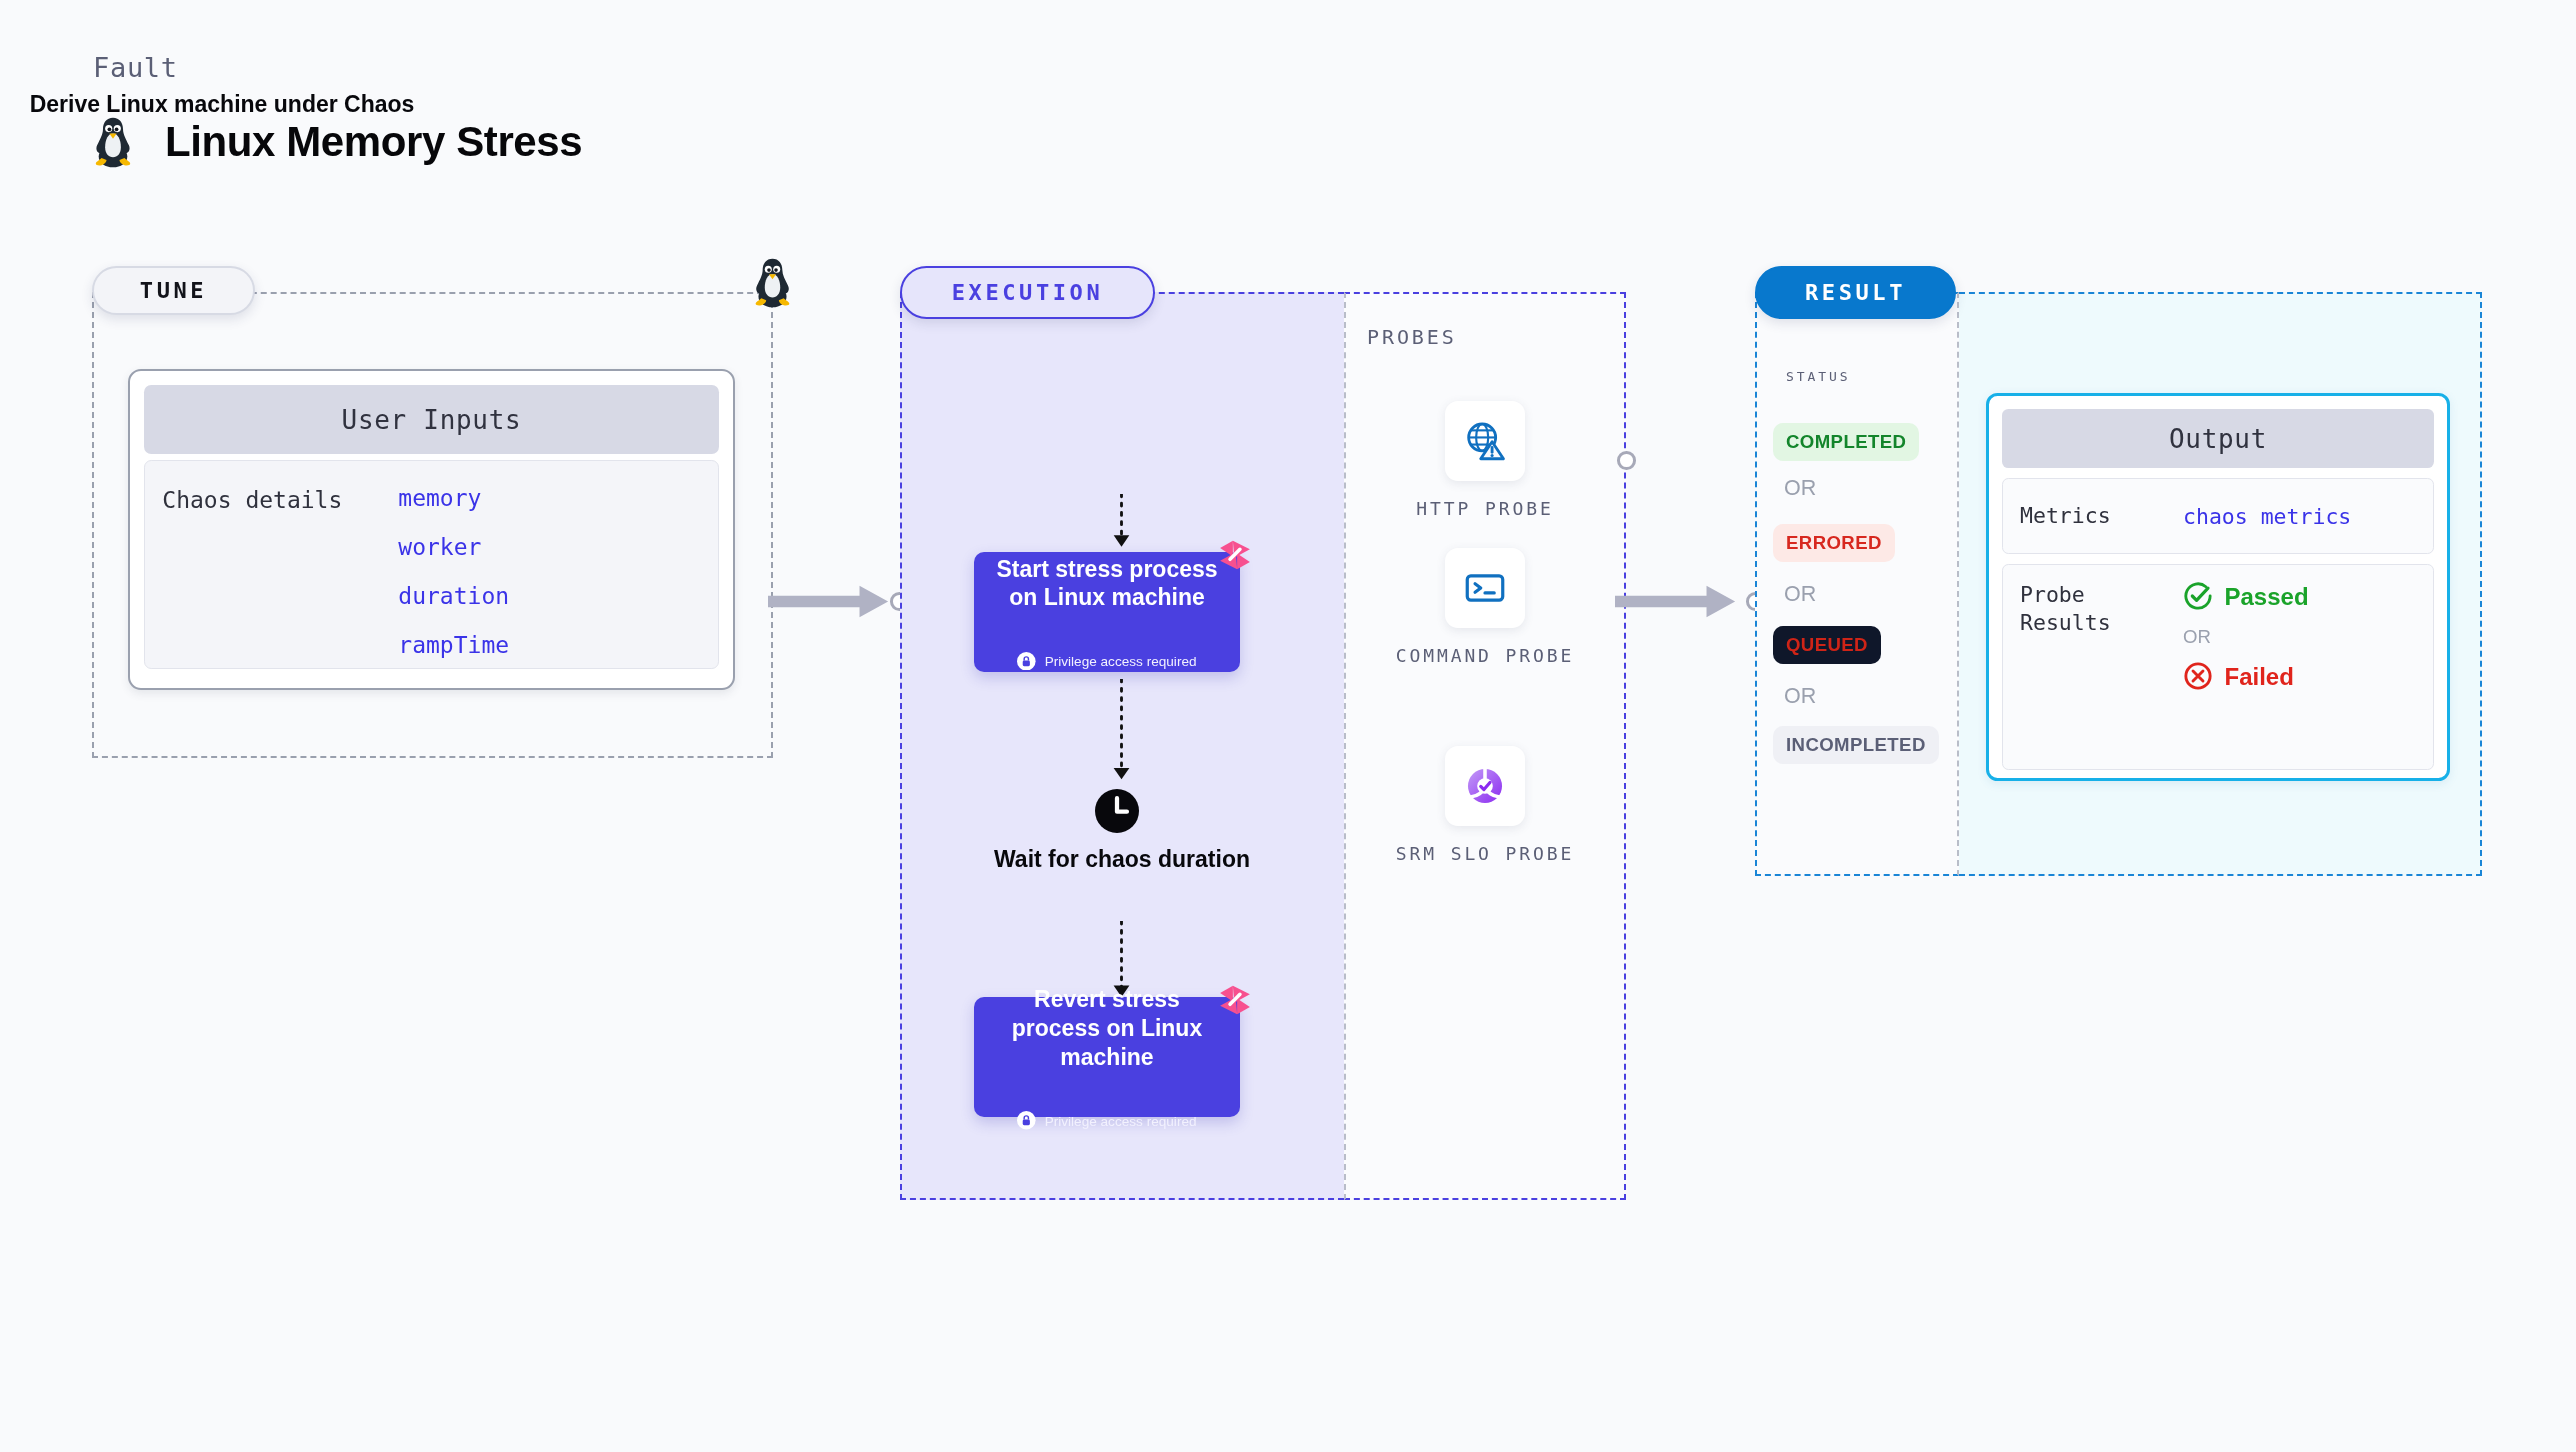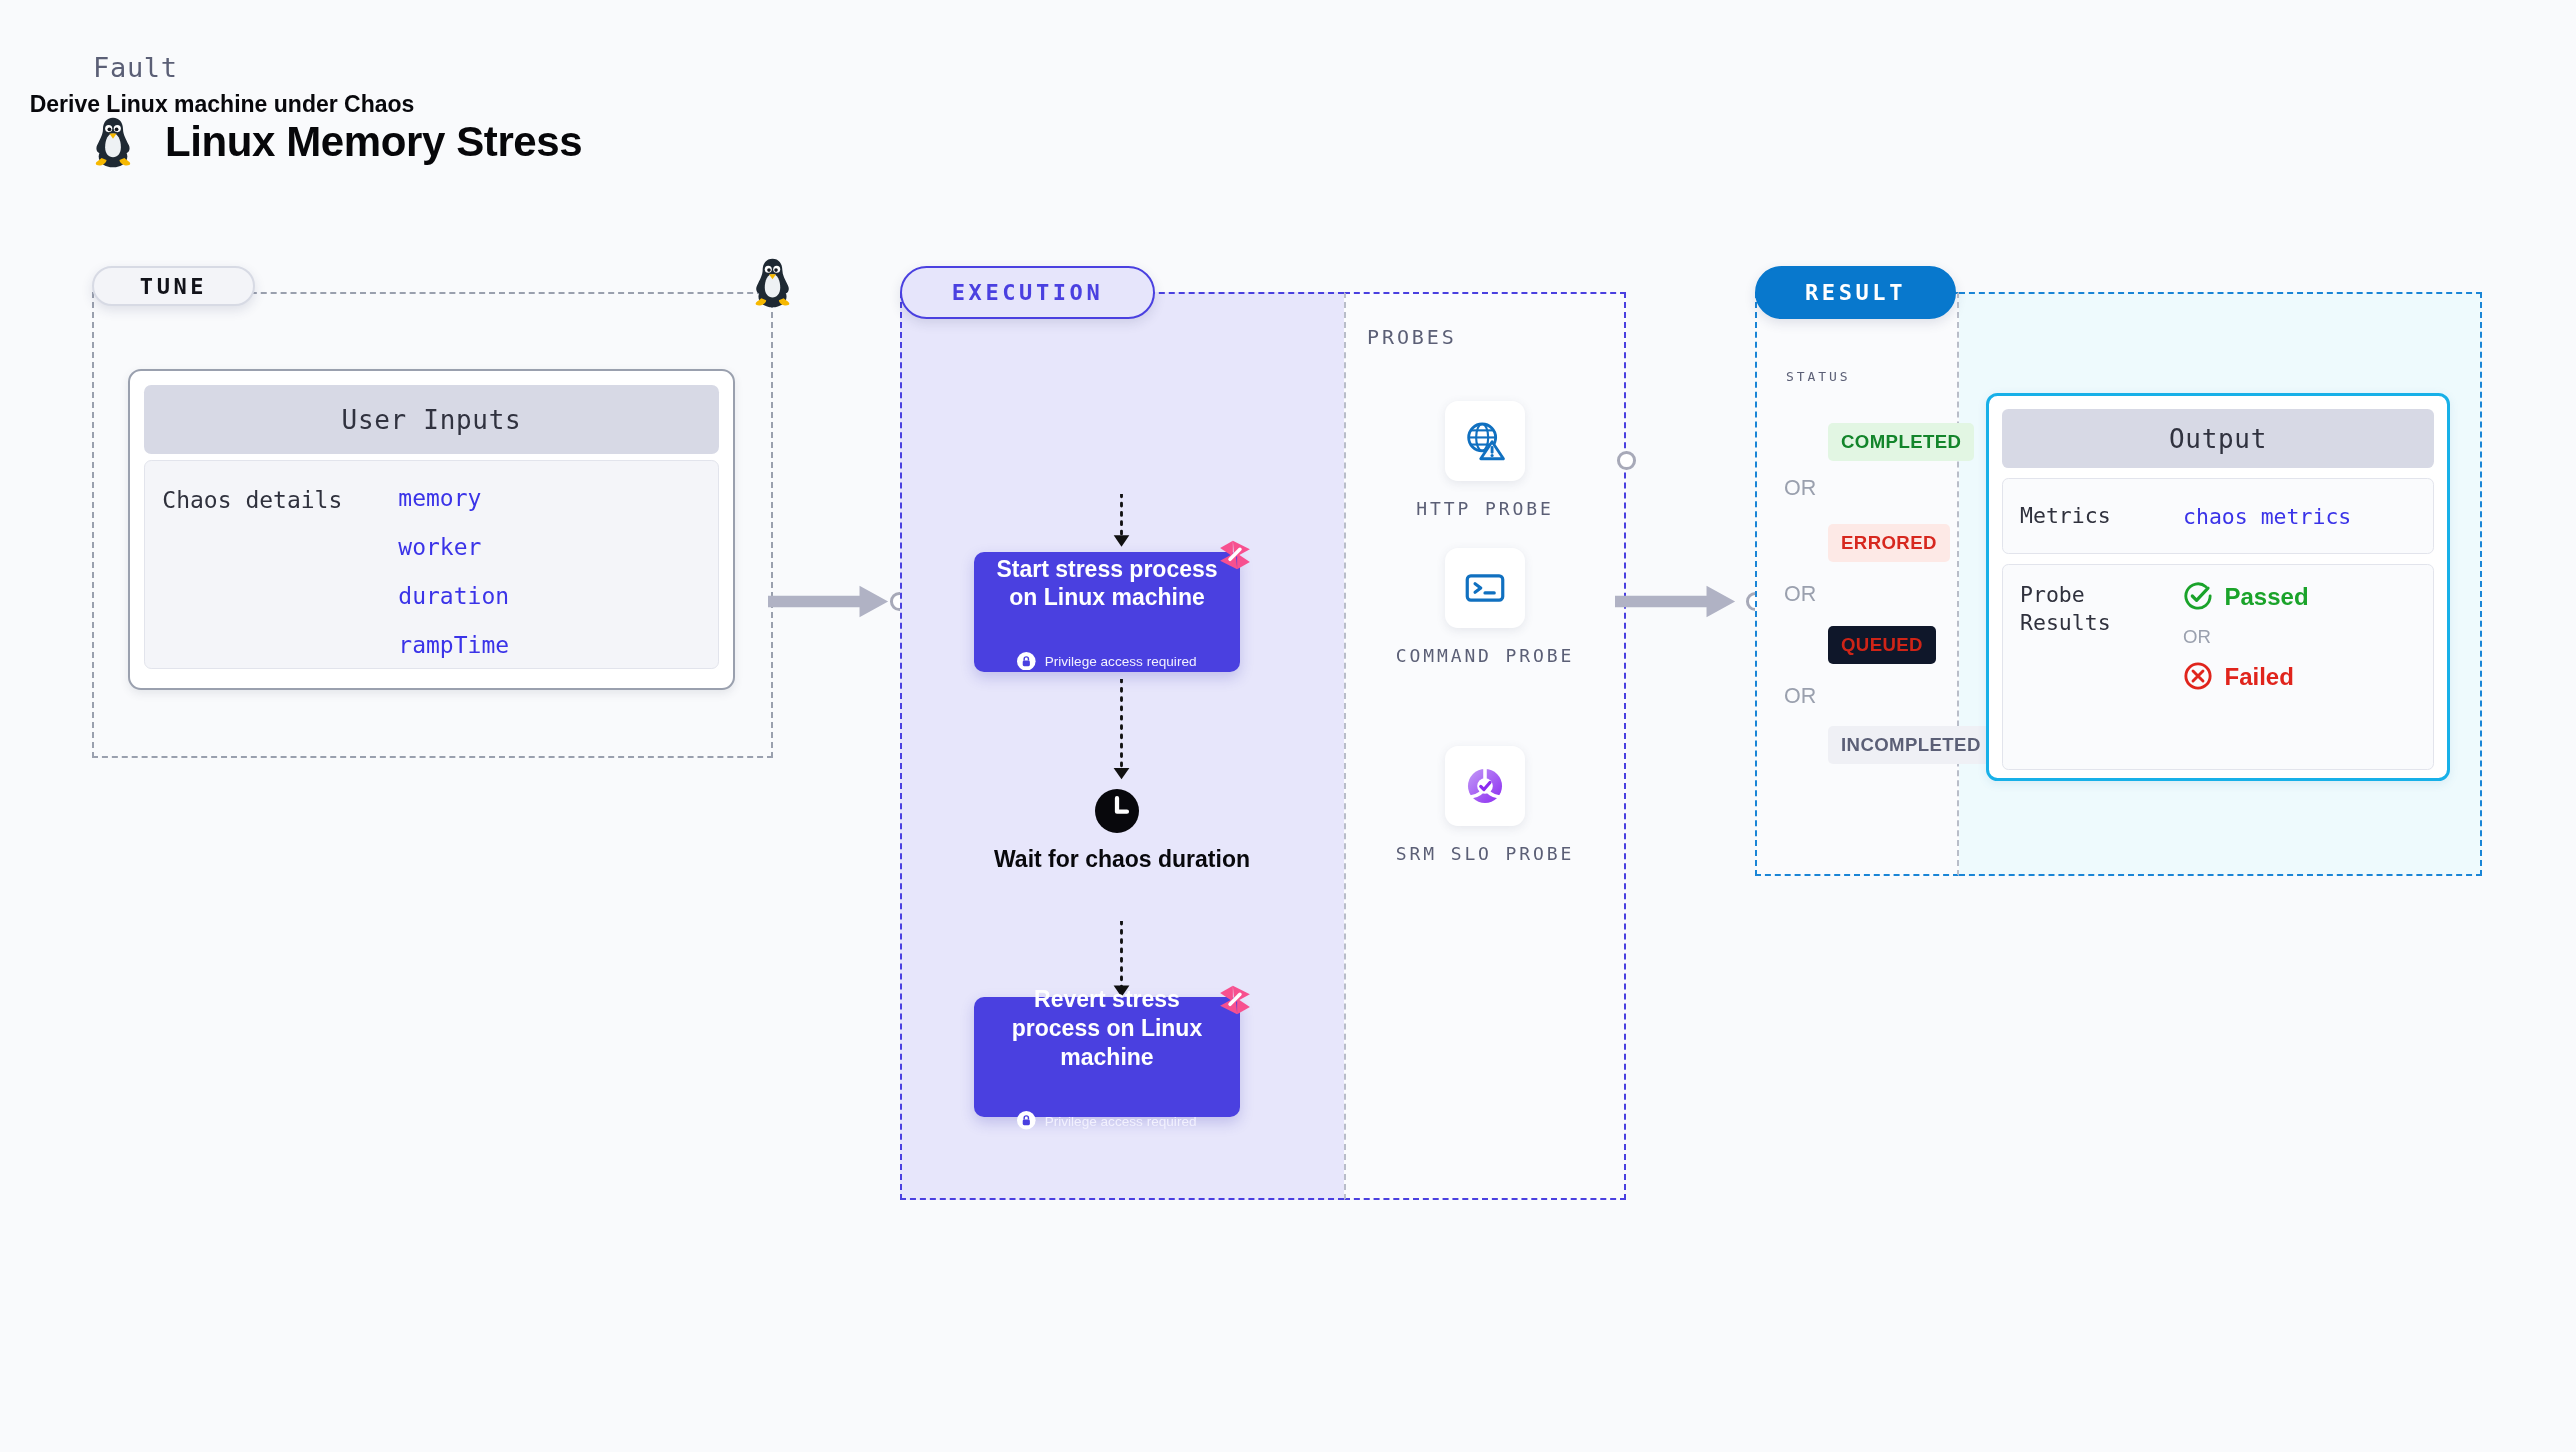--- a/index.html
+++ b/index.html
@@ -29,21 +29,21 @@
 
   
   .pill {
     display: flex; align-items: center; justify-content: center;
     border-radius: 72px;
     font-family: "DejaVu Sans Mono", monospace;
     font-weight: bold; letter-spacing: 3.6px;
     box-shadow: 0 4.3px 11.5px rgba(40,45,90,0.13);
   }
   #pill-tune {
-    left: 92px; top: 266px; width: 163px; height: 40px;
+    left: 92px; top: 266px; width: 163px; height: 49px;
     background: #f3f4f8; border: 2.1px solid #d7dae4; color: #12131a;
     font-size: 22px;
   }
   #pill-execution {
     left: 900px; top: 266px; width: 255px; height: 53px;
     background: #e6e5fb; border: 2.1px solid #4a40e0; color: #4a40e0;
     font-size: 22px;
   }
   #pill-result {
     left: 1755px; top: 266px; width: 201px; height: 53px;
@@ -180,22 +180,22 @@
   #probe-command { top: 548px; }
   #probe-srm { top: 746px; }
 
   
   #status-title {
     left: 1786px; top: 369px;
     font-family: "DejaVu Sans Mono", monospace;
     font-size: 13px; color: #5b5f76; letter-spacing: 2.9px;
   }
   .status-badge {
-    position: absolute; left: 1828px;
-    border-radius: 5px; padding: 7.9px 13px;
+    position: absolute; left: 1773px;
+    border-radius: 10px; padding: 7.9px 13px;
     font-size: 18.6px; font-weight: bold; letter-spacing: 0.4px;
   }
   .or-text {
     position: absolute; left: 1784px;
     font-size: 21.5px; color: #9aa0ae;
   }
   #badge-completed { top: 423px; background: #e2f6e3; color: #13852b; }
   #or-1 { top: 476px; }
   #badge-errored { top: 524px; background: #fde9e6; color: #d7281f; }
   #or-2 { top: 582px; }

